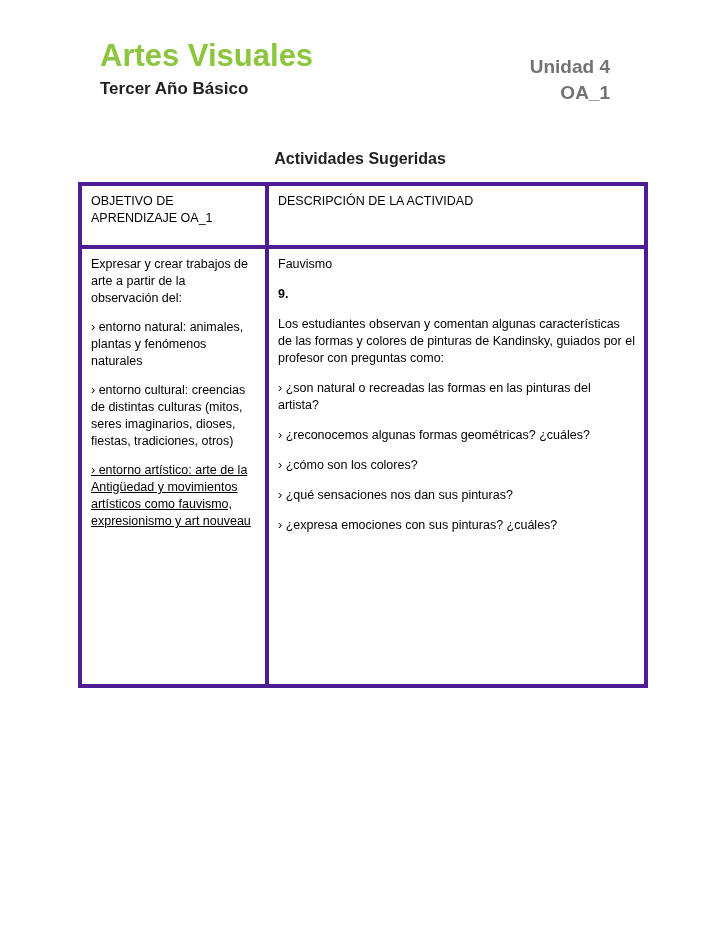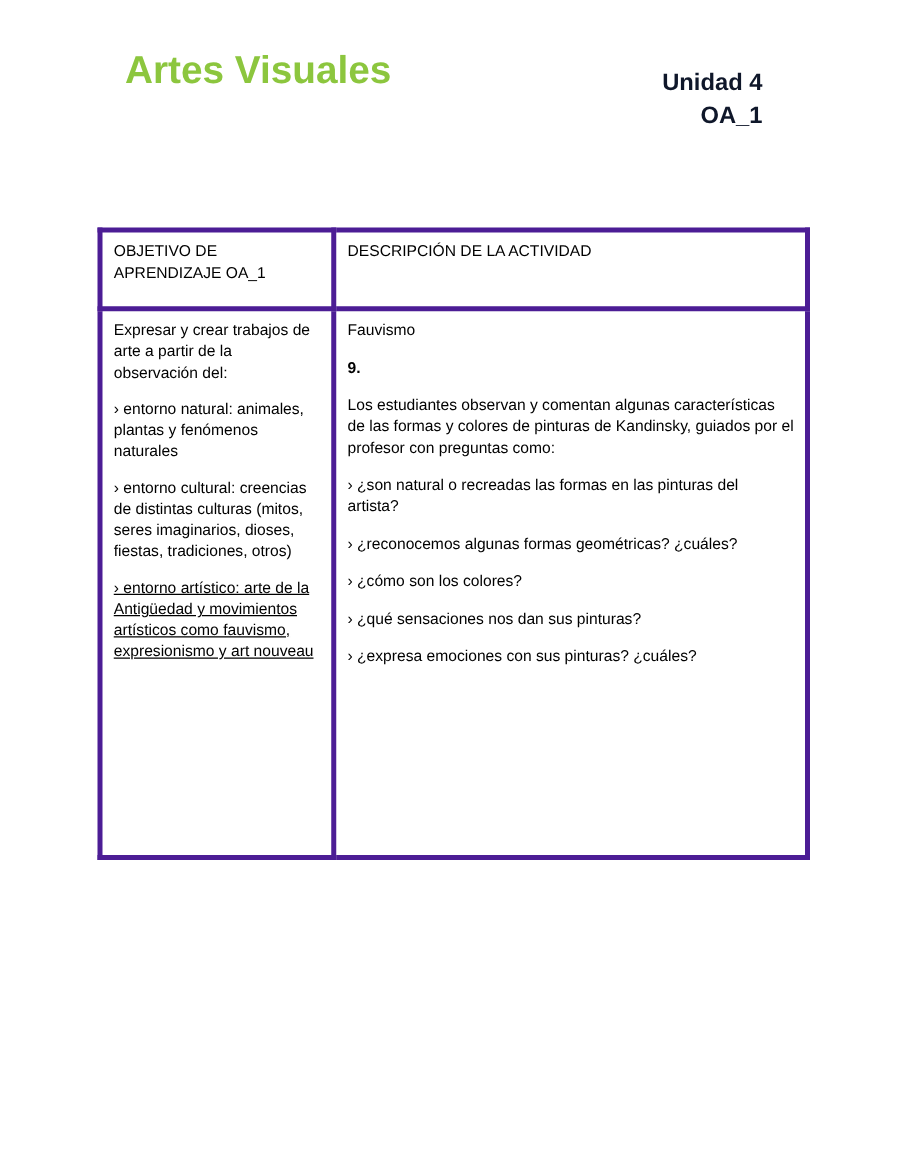--- a/index.html
+++ b/index.html
@@ -56,21 +56,21 @@
   }
   .unit-block {
     position: absolute;
     right: 32px;
     top: 16px;
     text-align: right;
   }
   .unit-line {
     font-size: 19px;
     font-weight: bold;
-    color: #0f172a;
+    color: #737373;
     line-height: 26px;
     white-space: nowrap;
   }
 
   
   .section-title {
     position: absolute;
     left: 0;
     top: 150px;
     width: 720px;
@@ -151,27 +151,29 @@
   }
 </style>
 </head>
 <body>
 
 <div class="page">
 
   <div class="header">
     <div class="title-block">
       <div class="doc-title">Artes Visuales</div>
+      <div class="doc-subtitle">Tercer Año Básico</div>
     </div>
     <div class="unit-block">
       <div class="unit-line">Unidad 4</div>
       <div class="unit-line">OA_1</div>
     </div>
   </div>
 
+  <div class="section-title">Actividades Sugeridas</div>
 
   <div class="table-wrap">
     <table class="act">
       <colgroup>
         <col class="c1">
         <col class="c2">
       </colgroup>
       <thead>
         <tr>
           <th class="head-left">OBJETIVO DE APRENDIZAJE OA_1</th>

